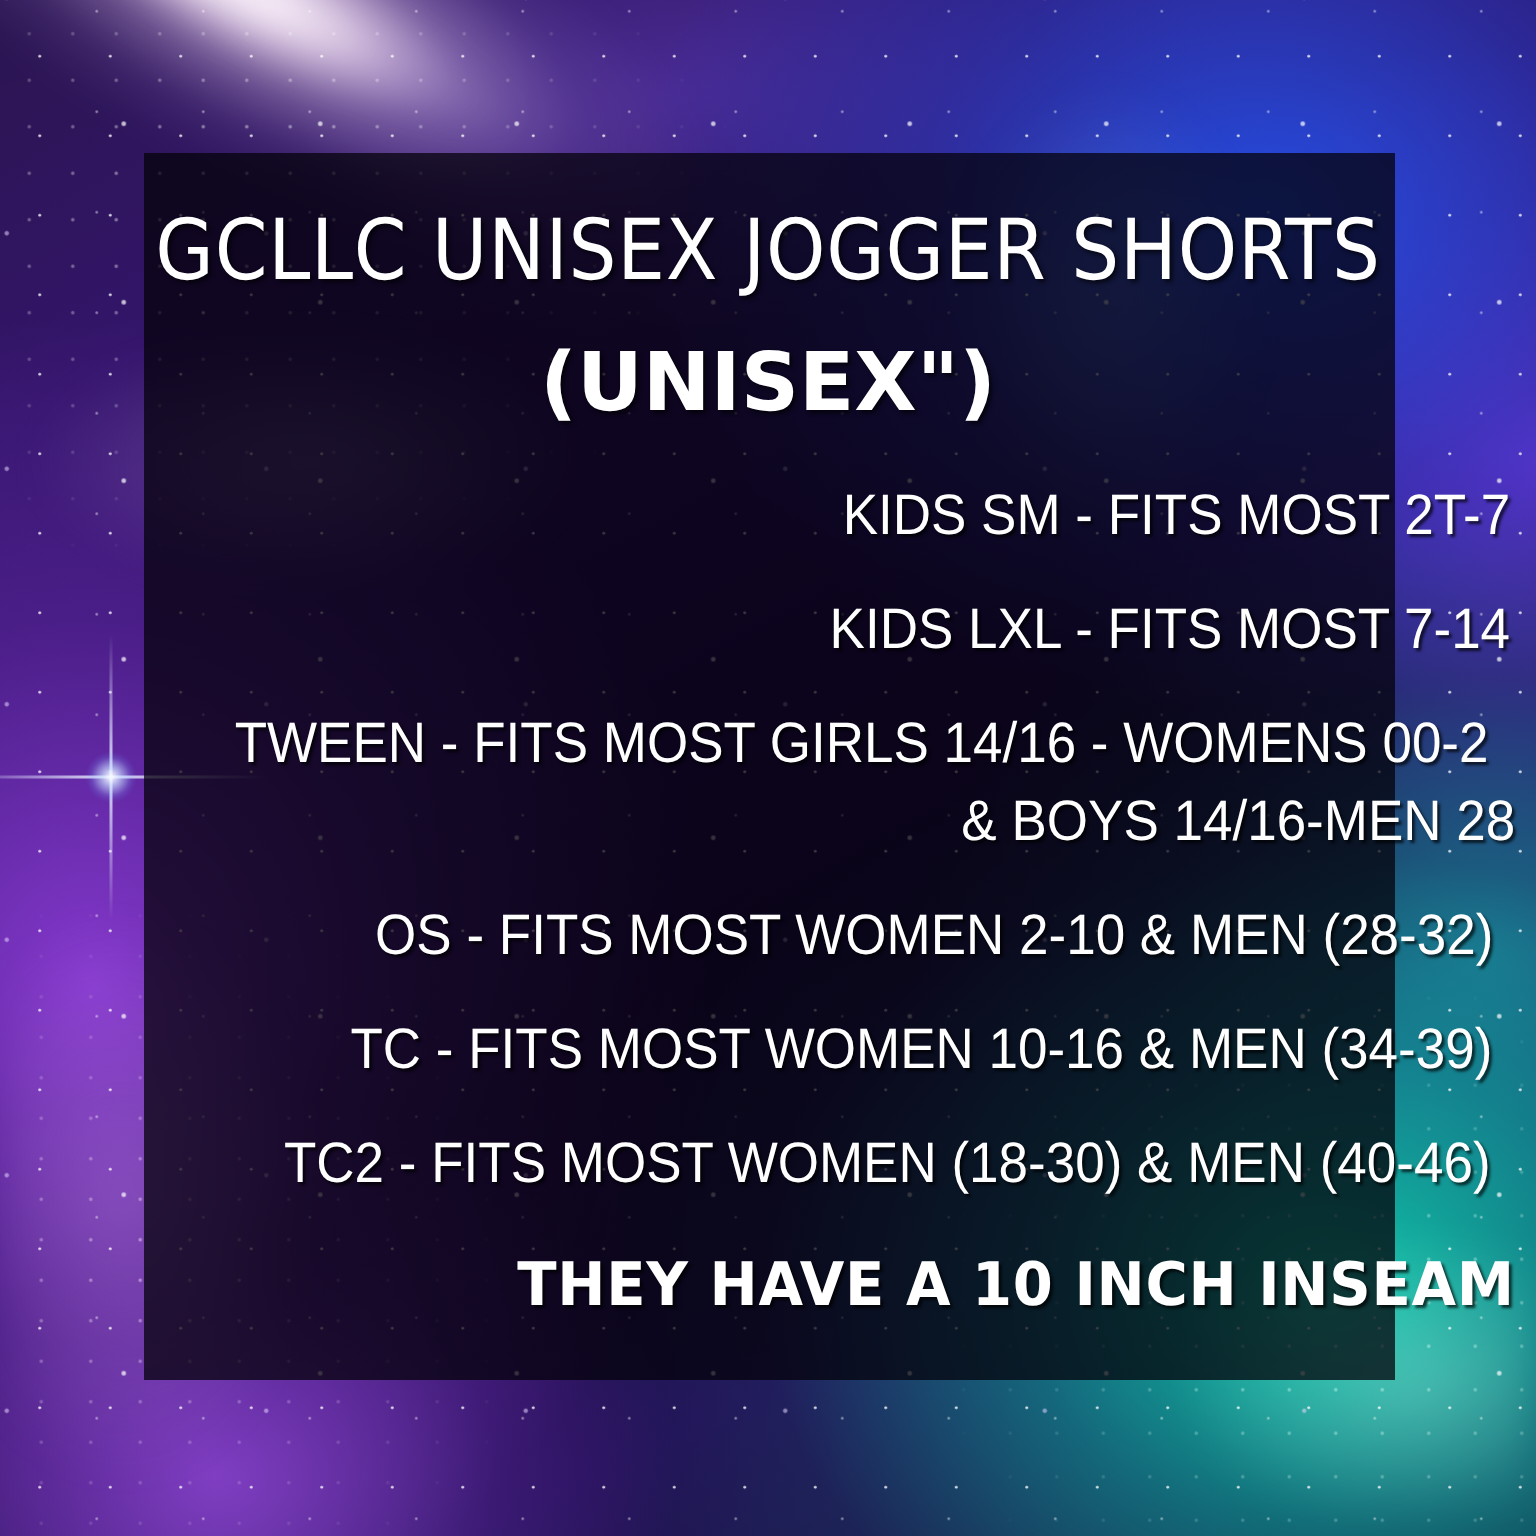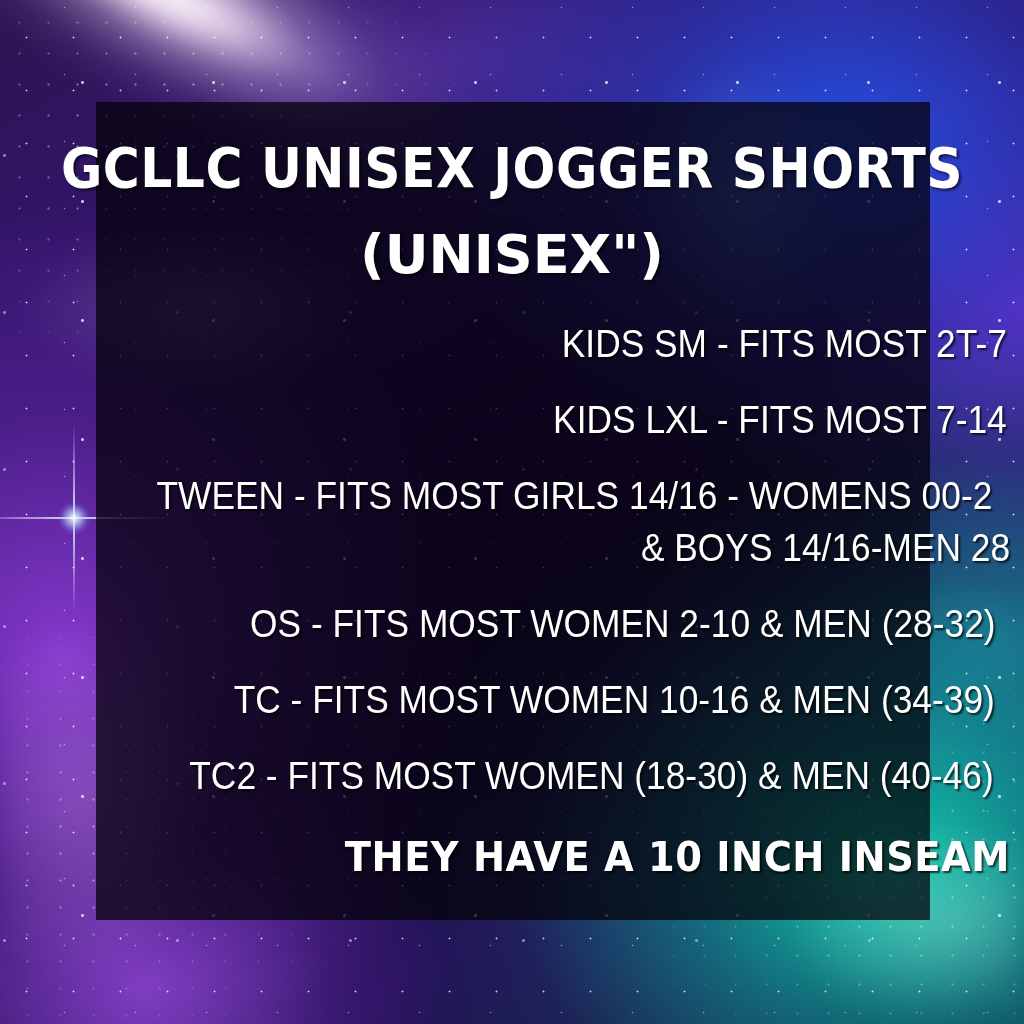--- a/index.html
+++ b/index.html
@@ -156,21 +156,21 @@
     align-items: center;
     text-align: center;
   }
 
   .title {
     margin: 0;
     position: absolute;
     top: 140px;
     left: 0; right: 0;
     font-family: "DejaVu Sans", sans-serif;
-    font-weight: bold;
+    font-weight: normal;
     font-size: 56px;
     line-height: 1.0;
     letter-spacing: 0.5px;
     color: #ffffff;
     text-shadow: 2px 2px 3px rgba(0,0,0,0.65);
     font-stretch: condensed;
   }
 
   .subtitle {
     margin: 0;

